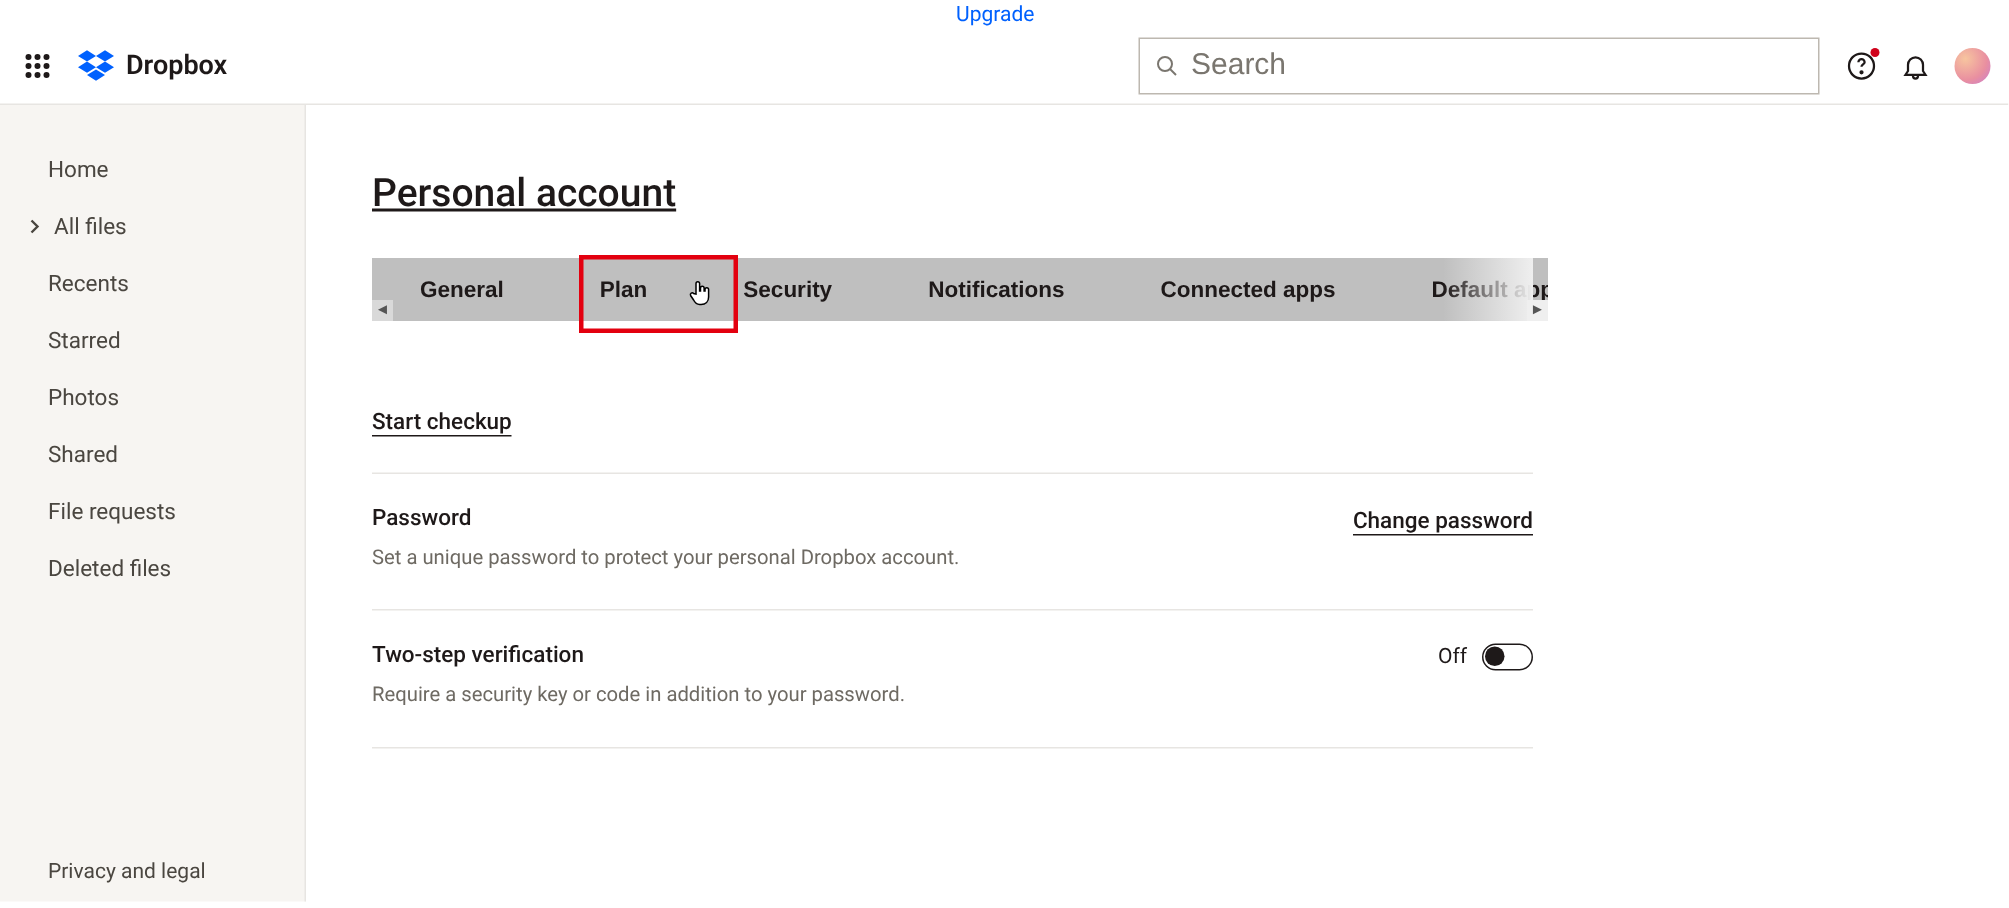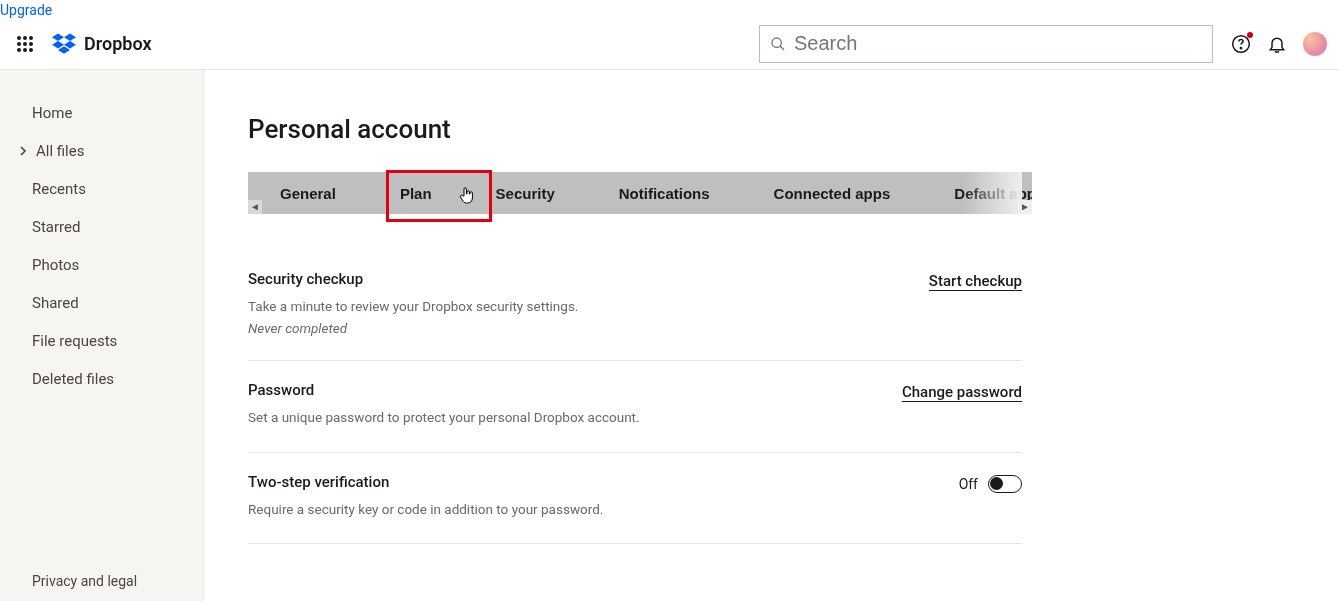--- a/index.html
+++ b/index.html
@@ -6,21 +6,21 @@
   body {
     font-family: -apple-system, BlinkMacSystemFont, "Segoe UI", Roboto, Helvetica, Arial, sans-serif;
     font-size: 14px;
     color: #1e1919;
     background: #fff;
     width: 1339px;
     height: 605px;
     overflow: hidden;
   }
   .upgrade-bar {
-    text-align: left;
+    text-align: center;
     padding: 2px 12px 0 0;
   }
   .upgrade-link {
     color: #0061fe;
     font-size: 14px;
     text-decoration: none;
   }
   .header {
     display: flex;
     align-items: center;
@@ -109,20 +109,21 @@
   }
   .main {
     flex: 1;
     padding: 44px 40px 0 44px;
     overflow: auto;
   }
   .page-title {
     font-size: 26px;
     font-weight: 500;
     margin-bottom: 28px;
+    text-decoration: underline;
   }
   .tabs-wrap {
     position: relative;
     width: 784px;
     margin-bottom: 36px;
   }
   .tabs-strip {
     display: flex;
     align-items: center;
     height: 42px;
@@ -362,25 +363,20 @@
       <div class="tab-scroll-btn tab-scroll-right">►</div>
       <div class="tab-highlight"></div>
       <div class="cursor-hand">
         <svg width="18" height="20" viewBox="0 0 18 20">
           <path d="M6 10 V3 a1.2 1.2 0 0 1 2.4 0 V8 h0.6 V6 a1.2 1.2 0 0 1 2.4 0 V8 h0.6 V7 a1.2 1.2 0 0 1 2.4 0 V12 c0 3 -2 5 -5 5 h-1 c-2 0 -3 -1 -4 -3 l-2 -3 a1.2 1.2 0 0 1 2 -1.3 z" fill="#fff" stroke="#000" stroke-width="1"></path>
         </svg>
       </div>
     </div>
 
     <div class="section">
-      <div class="section-text">
-        <div class="sec-title">Security checkup</div>
-        <div class="sec-desc">Take a minute to review your Dropbox security settings.</div>
-        <div class="sec-meta">Never completed</div>
-      </div>
       <a class="action-link">Start checkup</a>
     </div>
 
     <div class="section">
       <div class="section-text">
         <div class="sec-title">Password</div>
         <div class="sec-desc">Set a unique password to protect your personal Dropbox account.</div>
       </div>
       <a class="action-link">Change password</a>
     </div>

